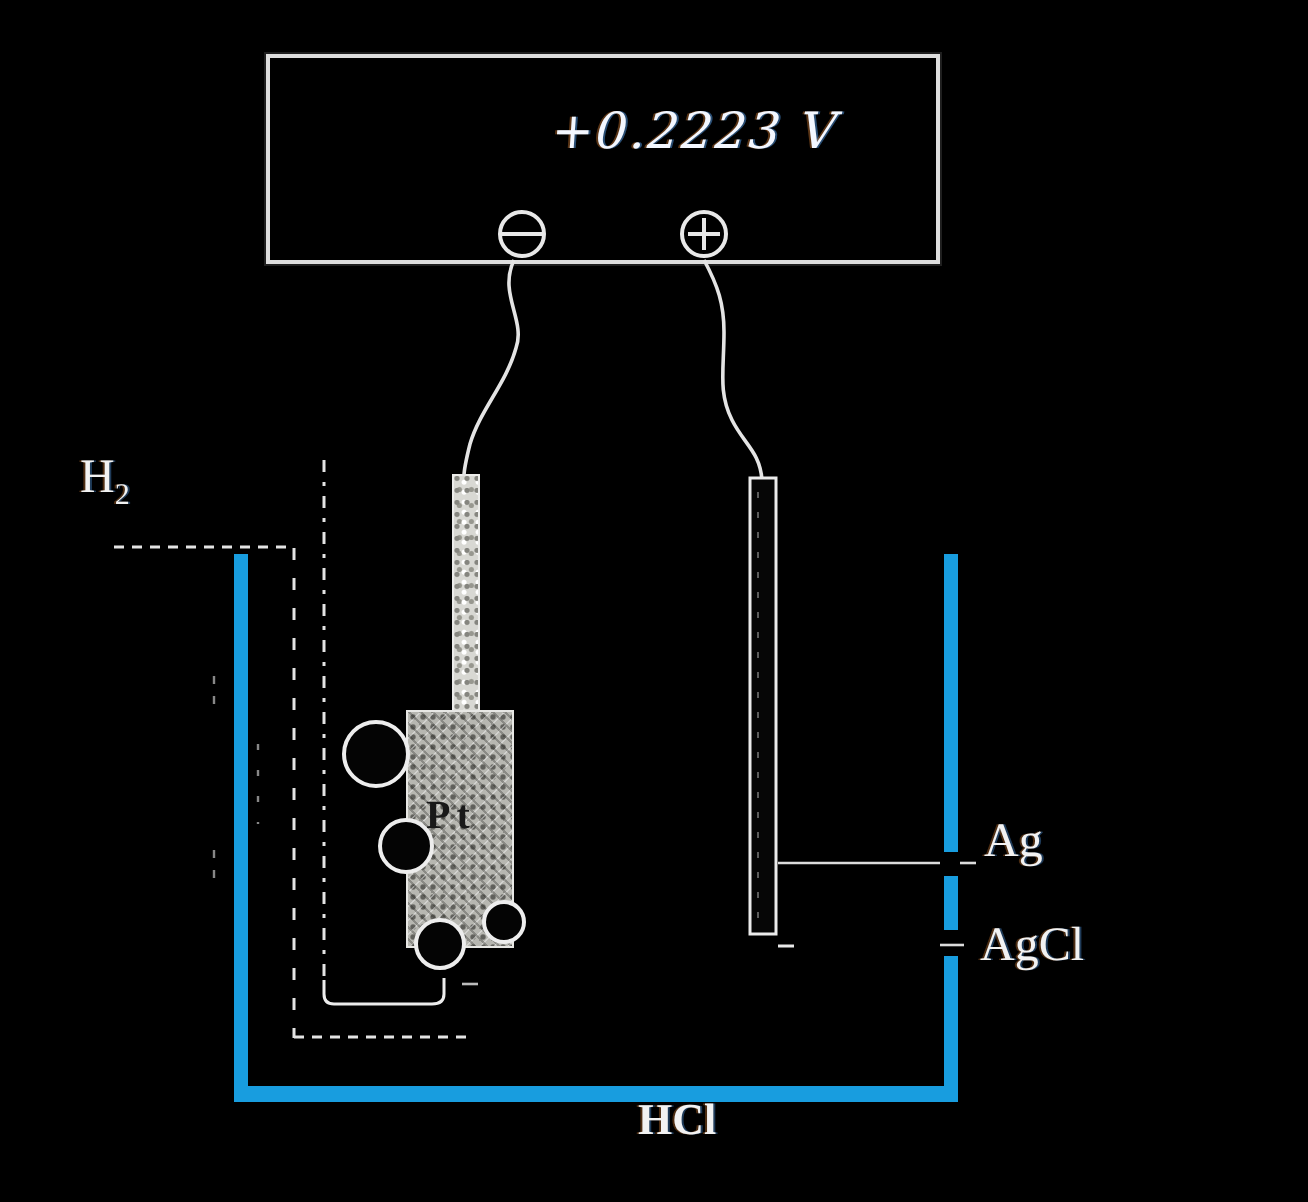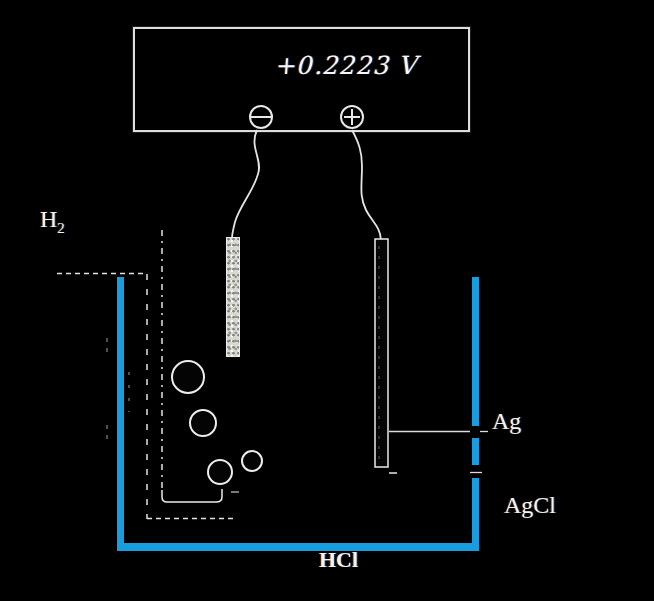--- a/index.html
+++ b/index.html
@@ -59,42 +59,45 @@
     border:1px solid #e7e7e4;
   }
   .pt-label{
     position:absolute;left:9px;top:41px;
     font-weight:bold;font-size:20px;letter-spacing:3px;
     color:var(--pttext,#191919);
   }
 
   
   .lbl{color:#f2f2f2;text-shadow:-1px 0 0 rgba(255,150,60,.30), 1px 0 0 rgba(90,170,255,.35);}
-  .lbl-h2{left:40px;top:206px;font-size:24px;}
+  .lbl-h2{left:40px;top:226px;font-size:24px;}
   .lbl-h2 sub{font-size:15px;}
   .lbl-ag{left:492px;top:408px;font-size:24px;text-align:right;}
-  .lbl-agcl{left:504px;top:460px;font-size:24px;margin-top:32px;}
+  .lbl-agcl{left:490px;top:460px;font-size:24px;}
   .lbl-hcl{left:319px;top:503px;font-size:22px;font-weight:bold;margin-top:44px;}
 
   .overlay{left:0;top:0;pointer-events:none;}
 </style>
 </head>
 <body>
 
 <div class="stage" style="--bg: #000000; --blue: #189ddf; --tubegray: #d8d8d3; --blockgray: #b7b7b1; --pttext: #191919;">
 
   <div class="abs voltmeter">
     <span class="reading">+0.2223 V</span>
   </div>
 
   <div class="abs beaker"></div>
   <div class="abs wall-gap gap-ag"></div>
   <div class="abs wall-gap gap-agcl"></div>
 
   <div class="abs pt-tube"></div>
+  <div class="abs pt-block">
+    <span class="pt-label">Pt</span>
+  </div>
 
   <div class="abs lbl lbl-h2"><span>H</span><sub>2</sub></div>
   <div class="abs lbl lbl-ag">Ag</div>
   <div class="abs lbl lbl-agcl">AgCl</div>
   <div class="abs lbl lbl-hcl">HCl</div>
 
   <svg class="abs overlay" width="654" height="601" viewBox="0 0 654 601">
 
     <g>
       <circle cx="261" cy="117" r="11" fill="#000" stroke="#e8e8e8" stroke-width="2"></circle>

